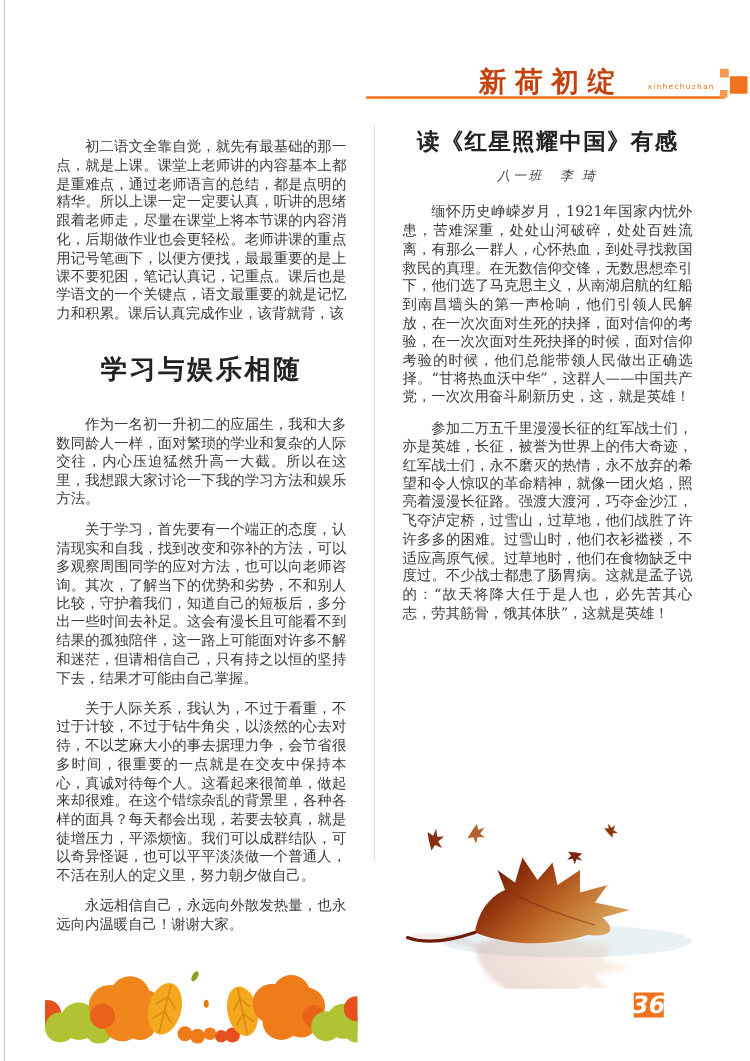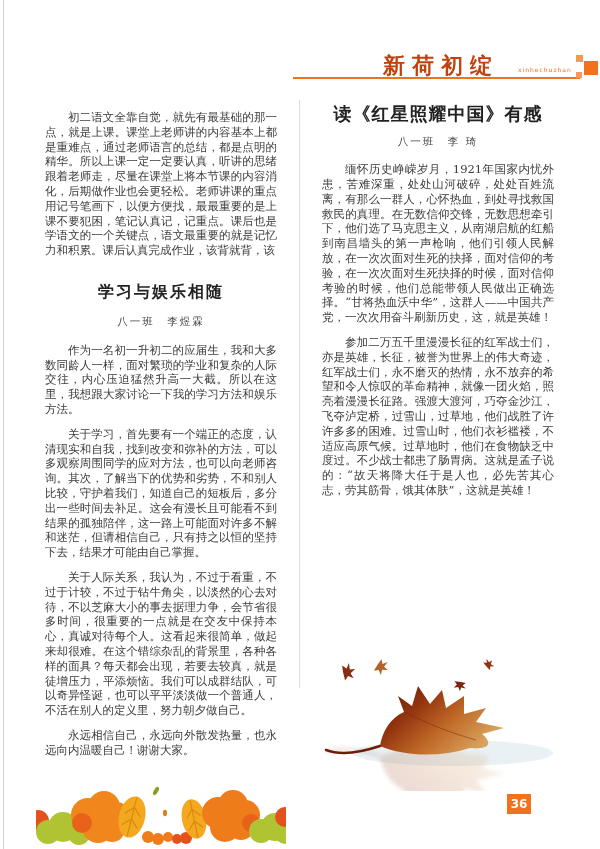--- a/index.html
+++ b/index.html
@@ -30,35 +30,35 @@
 
   .column-divider{position:absolute;left:299px;top:100px;width:1px;height:588px;background:#dedede;}
 
   
   .col{position:absolute;width:252px;font-size:11.5px;line-height:14.8px;text-align:justify;}
   .left-col{left:35px;top:100px;}
   .right-col{left:312px;top:93px;}
   .col p{margin:10px;text-indent:2em;}
 
   .article-title{
-    font-size:16px;font-weight:700;text-align:center;letter-spacing:2px;
-    color:#222;margin:24px 0 12px 0;text-indent:0;line-height:1.25;
+    font-size:21px;font-weight:700;text-align:center;letter-spacing:2px;
+    color:#222;margin:24px 0 24px 0;text-indent:0;line-height:1.25;
   }
   .right-col .article-title{font-size:18px;margin:10px 0 8px 0;letter-spacing:1px;}
   .article-byline{
-    text-align:center;font-size:10.5px;color:#444;letter-spacing:2px;margin:0 0 14px 0;
+    text-align:center;font-size:10.5px;color:#444;letter-spacing:2px;margin:0 0 14px 0;font-style:italic;
   }
 
   .bushes-wrap{margin-top:20px;text-align:center;}
   .leaf-illustration{position:absolute;left:318px;top:656px;}
 
   .page-number-badge{
     position:absolute;left:507px;top:794px;width:24px;height:20px;background:#f2711c;
     color:#ffffff;font-family:"DejaVu Sans","Liberation Sans",sans-serif;
-    font-size:12px;font-weight:700;display:flex;align-items:center;justify-content:center;
+    font-size:19px;font-weight:700;display:flex;align-items:center;justify-content:center;font-style:italic;
   }
 </style>
 </head>
 <body>
 
 <div class="page-edge"></div>
 
 <div>
   <div class="masthead-underline"></div>
   <div class="masthead-title">新荷初绽</div>
@@ -68,21 +68,20 @@
     <div class="sq s2"></div>
     <div class="sq s3"></div>
   </div>
 </div>
 
 <div class="column-divider"></div>
 
 <div class="col left-col">
   <p>初二语文全靠自觉，就先有最基础的那一点，就是上课。课堂上老师讲的内容基本上都是重难点，通过老师语言的总结，都是点明的精华。所以上课一定一定要认真，听讲的思绪跟着老师走，尽量在课堂上将本节课的内容消化，后期做作业也会更轻松。老师讲课的重点用记号笔画下，以便方便找，最最重要的是上课不要犯困，笔记认真记，记重点。课后也是学语文的一个关键点，语文最重要的就是记忆力和积累。课后认真完成作业，该背就背，该</p>
   <h2 class="article-title">学习与娱乐相随</h2>
-  <div class="article-byline">八一班　李煜霖</div>
   <p>作为一名初一升初二的应届生，我和大多数同龄人一样，面对繁琐的学业和复杂的人际交往，内心压迫猛然升高一大截。所以在这里，我想跟大家讨论一下我的学习方法和娱乐方法。</p>
   <p>关于学习，首先要有一个端正的态度，认清现实和自我，找到改变和弥补的方法，可以多观察周围同学的应对方法，也可以向老师咨询。其次，了解当下的优势和劣势，不和别人比较，守护着我们，知道自己的短板后，多分出一些时间去补足。这会有漫长且可能看不到结果的孤独陪伴，这一路上可能面对许多不解和迷茫，但请相信自己，只有持之以恒的坚持下去，结果才可能由自己掌握。</p>
   <p>关于人际关系，我认为，不过于看重，不过于计较，不过于钻牛角尖，以淡然的心去对待，不以芝麻大小的事去据理力争，会节省很多时间，很重要的一点就是在交友中保持本心，真诚对待每个人。这看起来很简单，做起来却很难。在这个错综杂乱的背景里，各种各样的面具？每天都会出现，若要去较真，就是徒增压力，平添烦恼。我们可以成群结队，可以奇异怪诞，也可以平平淡淡做一个普通人，不活在别人的定义里，努力朝夕做自己。</p>
   <p>永远相信自己，永远向外散发热量，也永远向内温暖自己！谢谢大家。</p>
 
   <div class="bushes-wrap">
     <svg width="250" height="68" viewBox="0 0 250 68">
 
       <circle cx="2" cy="44" r="11" fill="#e5511c"></circle>
 

